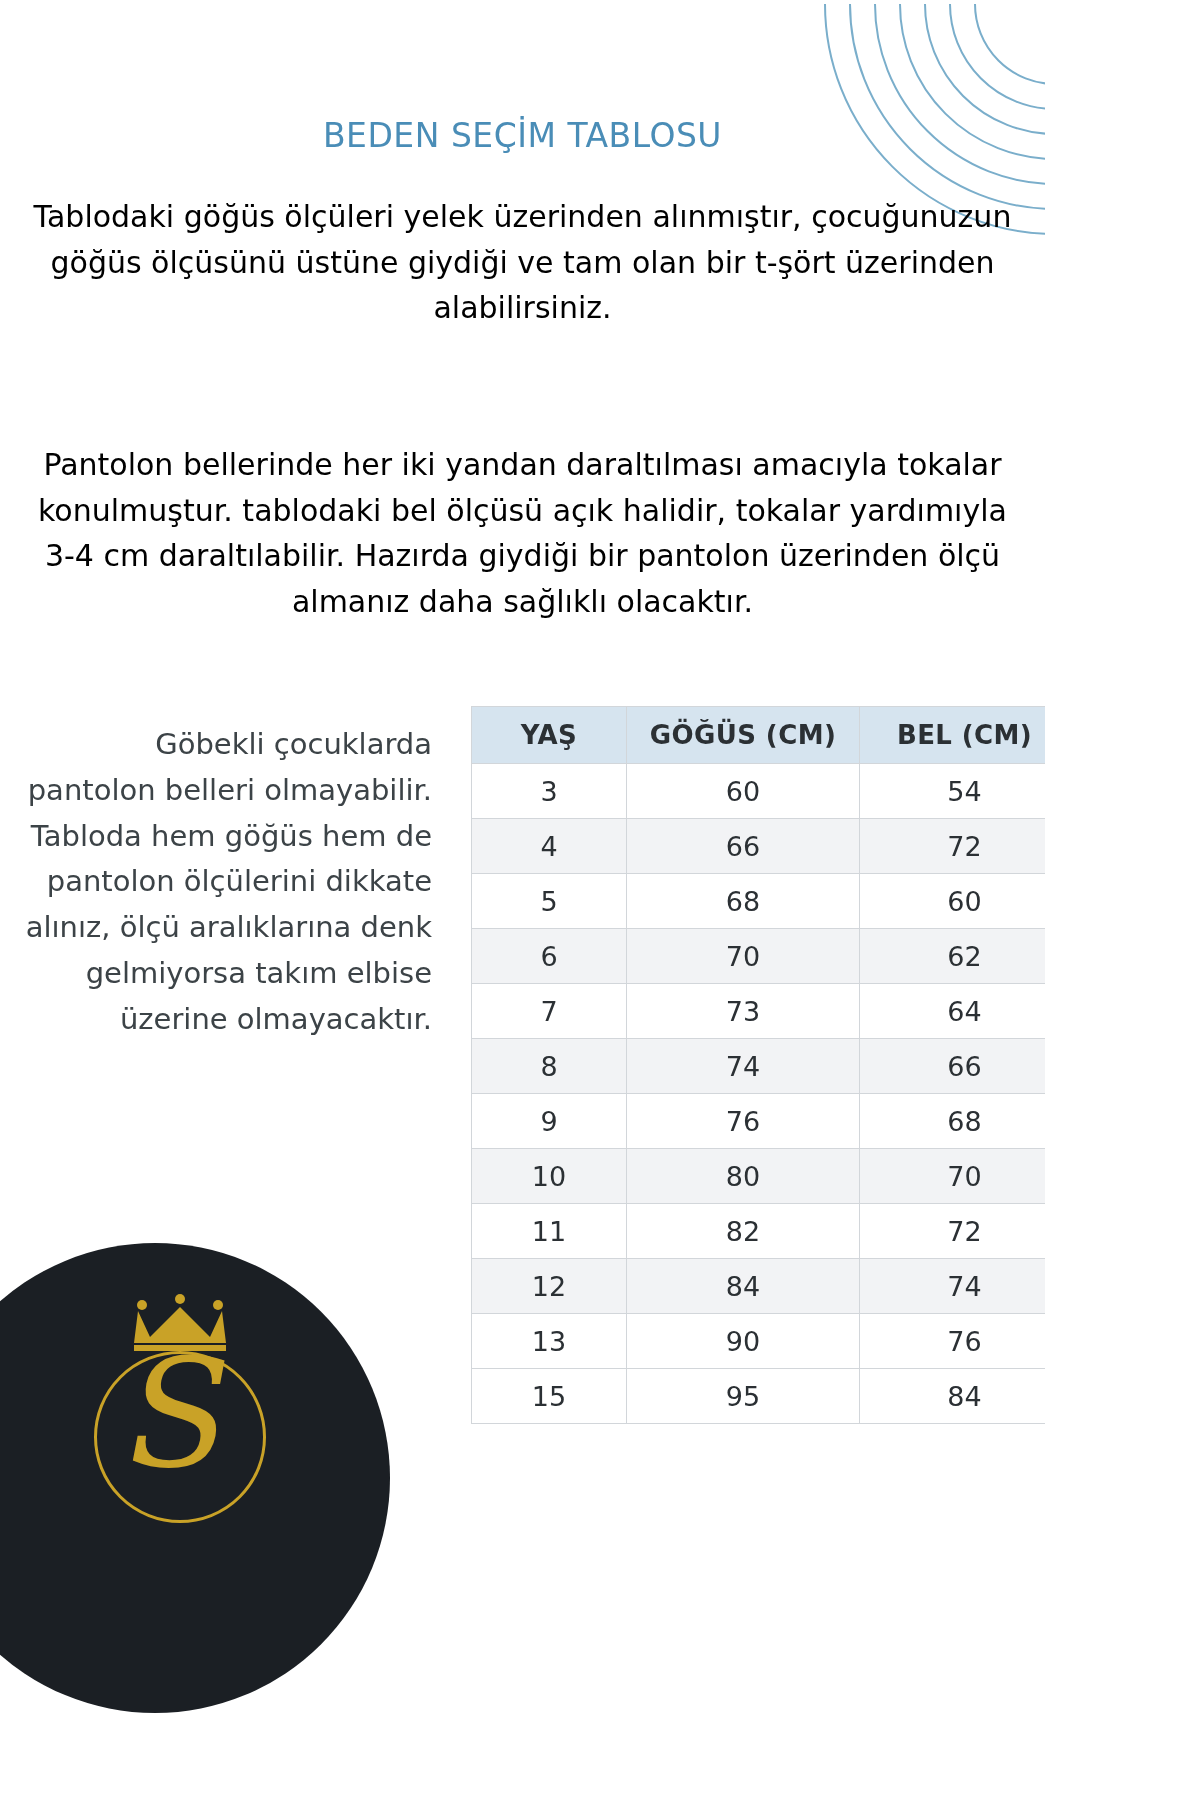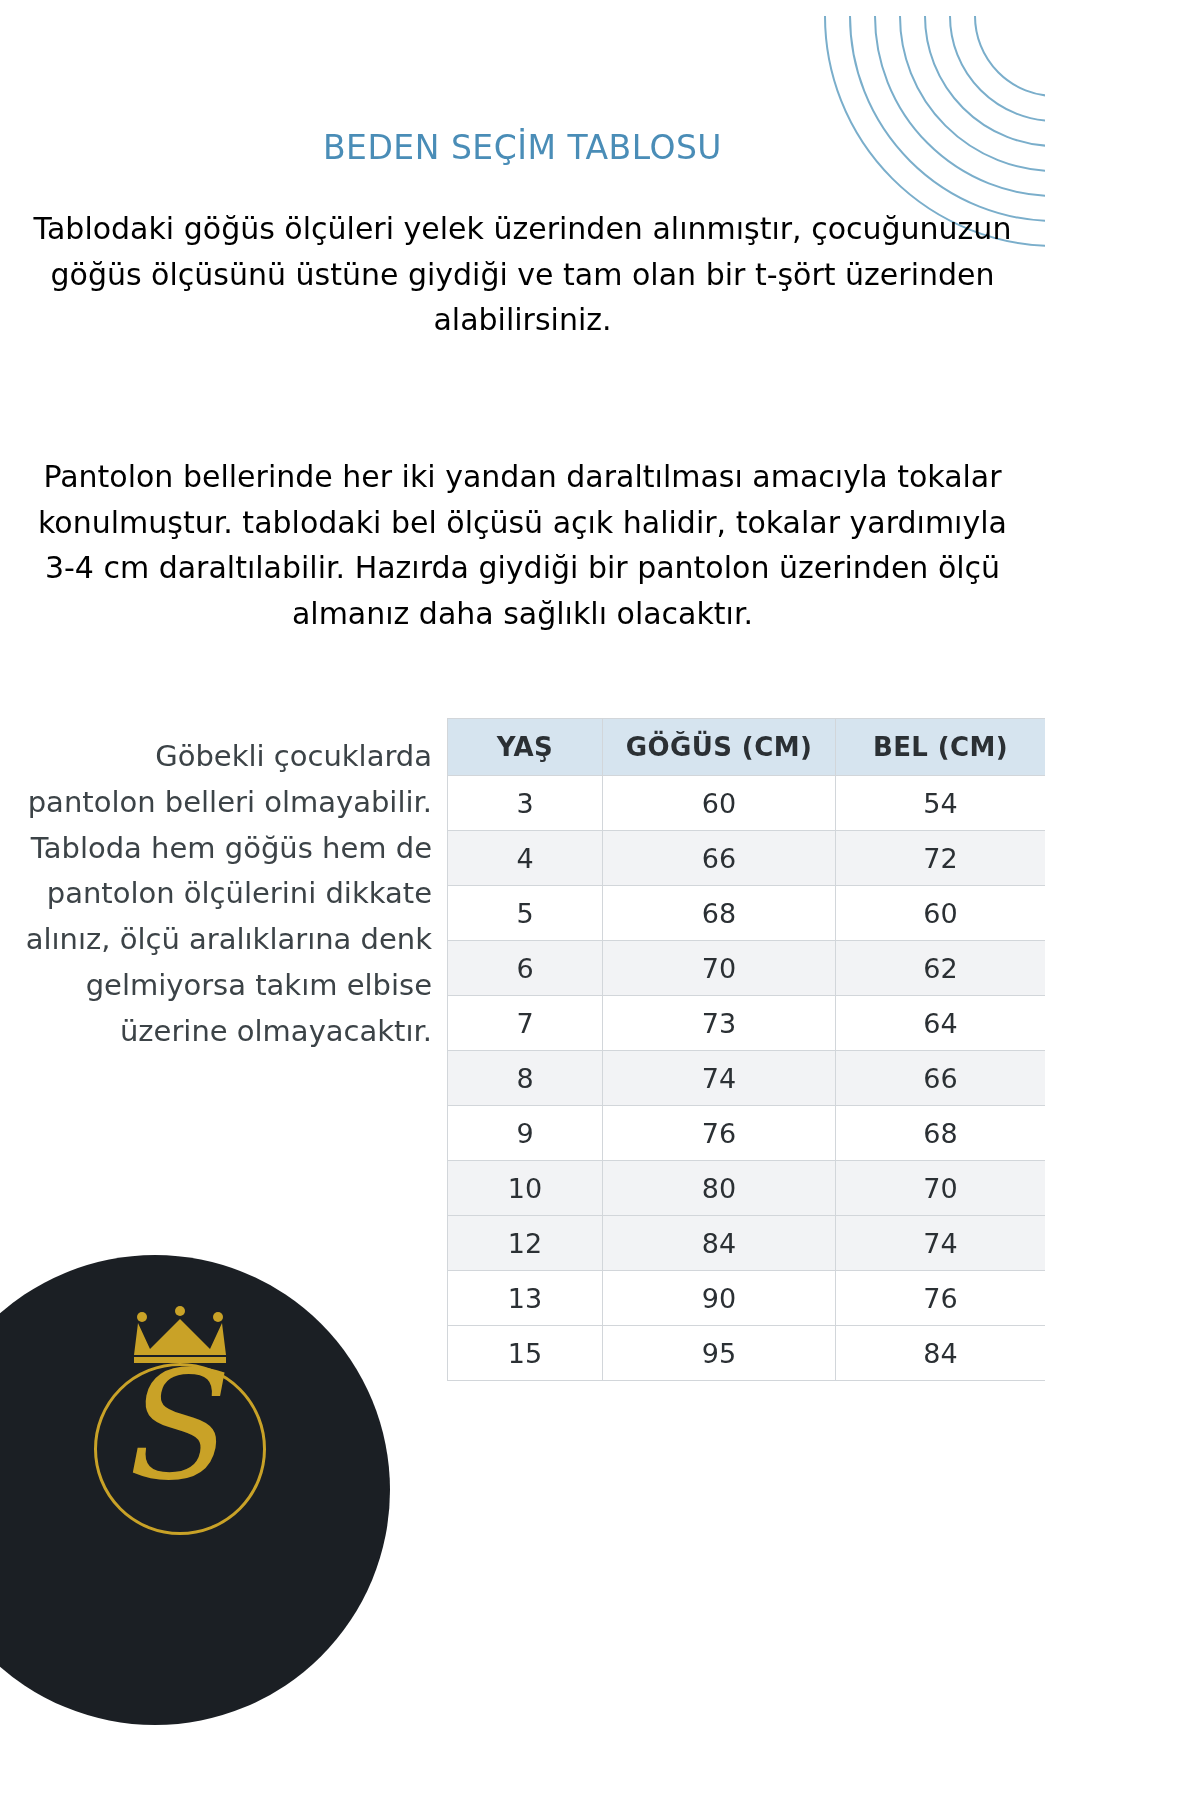--- a/index.html
+++ b/index.html
@@ -12,21 +12,21 @@
     background: #ffffff;
     font-family: "DejaVu Sans", sans-serif;
     color: #2f3337;
     position: relative;
     overflow: hidden;
   }
 
   .page {
     position: absolute;
     left: 0;
-    top: 16px;
+    top: 4px;
     width: 1200px;
     height: 1592px;
   }
 
   
   .sheet {
     position: absolute;
     left: 0;
     top: 0;
     width: 1045px;
@@ -103,20 +103,21 @@
   .table-wrap {
     position: absolute;
     left: 447px;
     top: 702px;
     width: 598px;
   }
   table.size-table {
     border-collapse: collapse;
     width: 598px;
     table-layout: fixed;
+    margin-left: 24px;
   }
   table.size-table th,
   table.size-table td {
     border: 1px solid #d2d6da;
     text-align: center;
     font-size: 27px;
     color: #2b3034;
     height: 54px;
     padding: 0;
     font-weight: 400;
@@ -260,20 +261,25 @@
           </tr>
           <tr>
             <td>9</td>
             <td>76</td>
             <td>68</td>
           </tr>
           <tr class="alt">
             <td>10</td>
             <td>80</td>
             <td>70</td>
+          </tr>
+          <tr>
+            <td>11</td>
+            <td>82</td>
+            <td>72</td>
           </tr>
           <tr class="alt">
             <td>12</td>
             <td>84</td>
             <td>74</td>
           </tr>
           <tr>
             <td>13</td>
             <td>90</td>
             <td>76</td>

